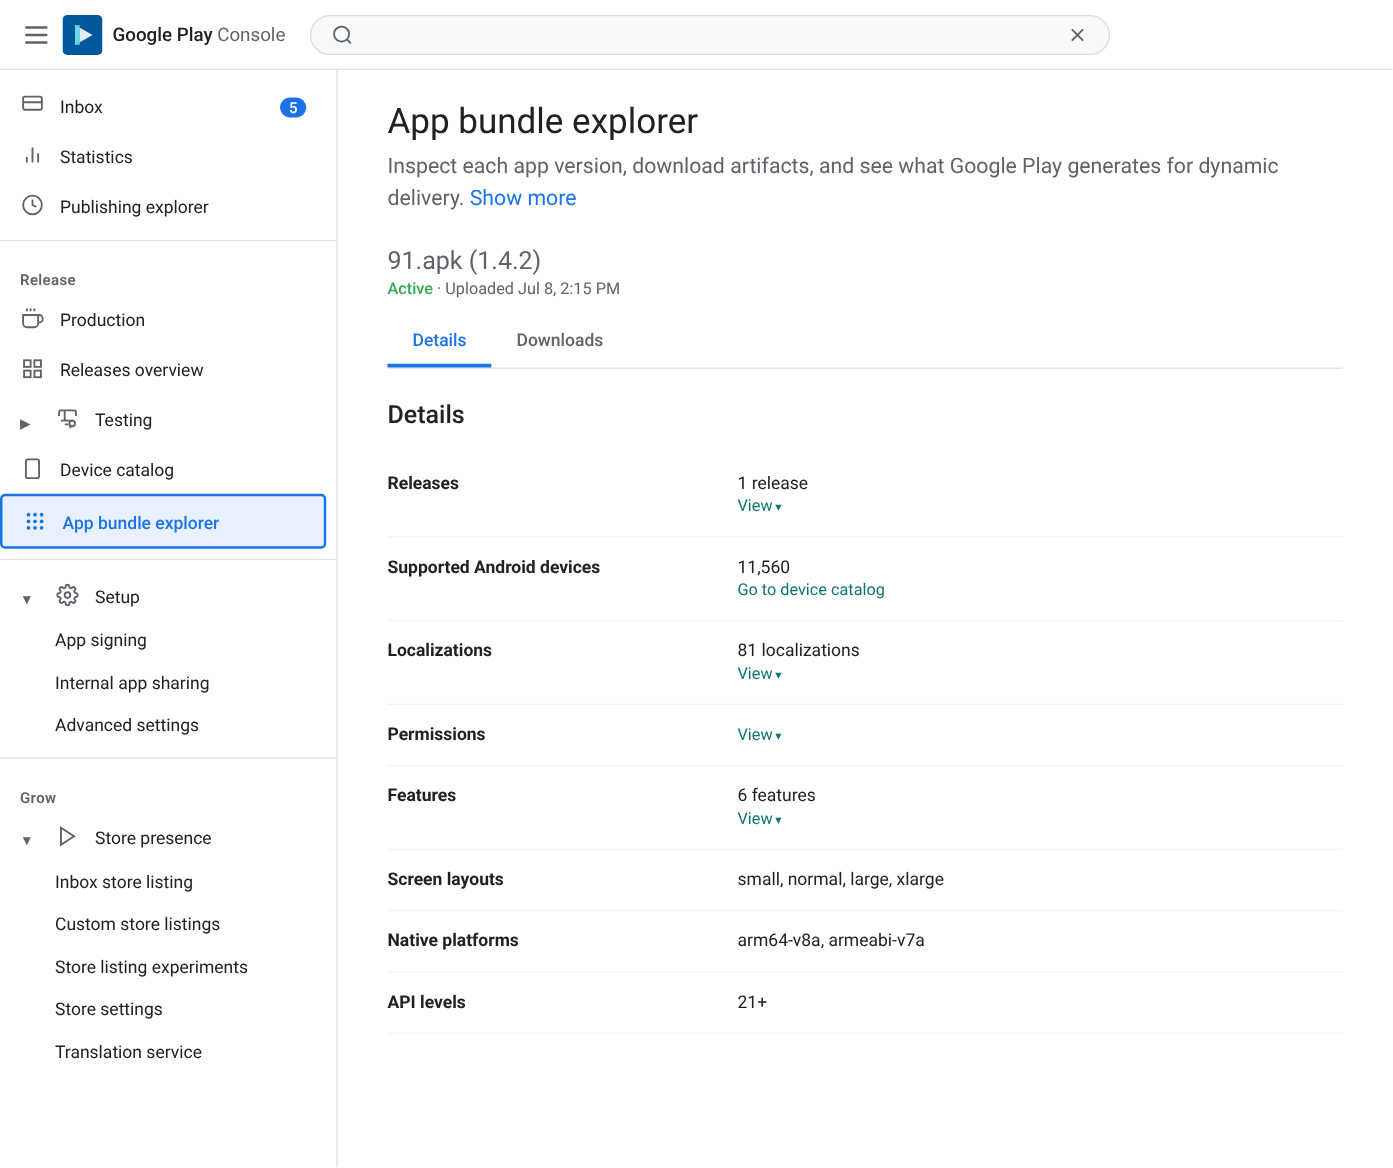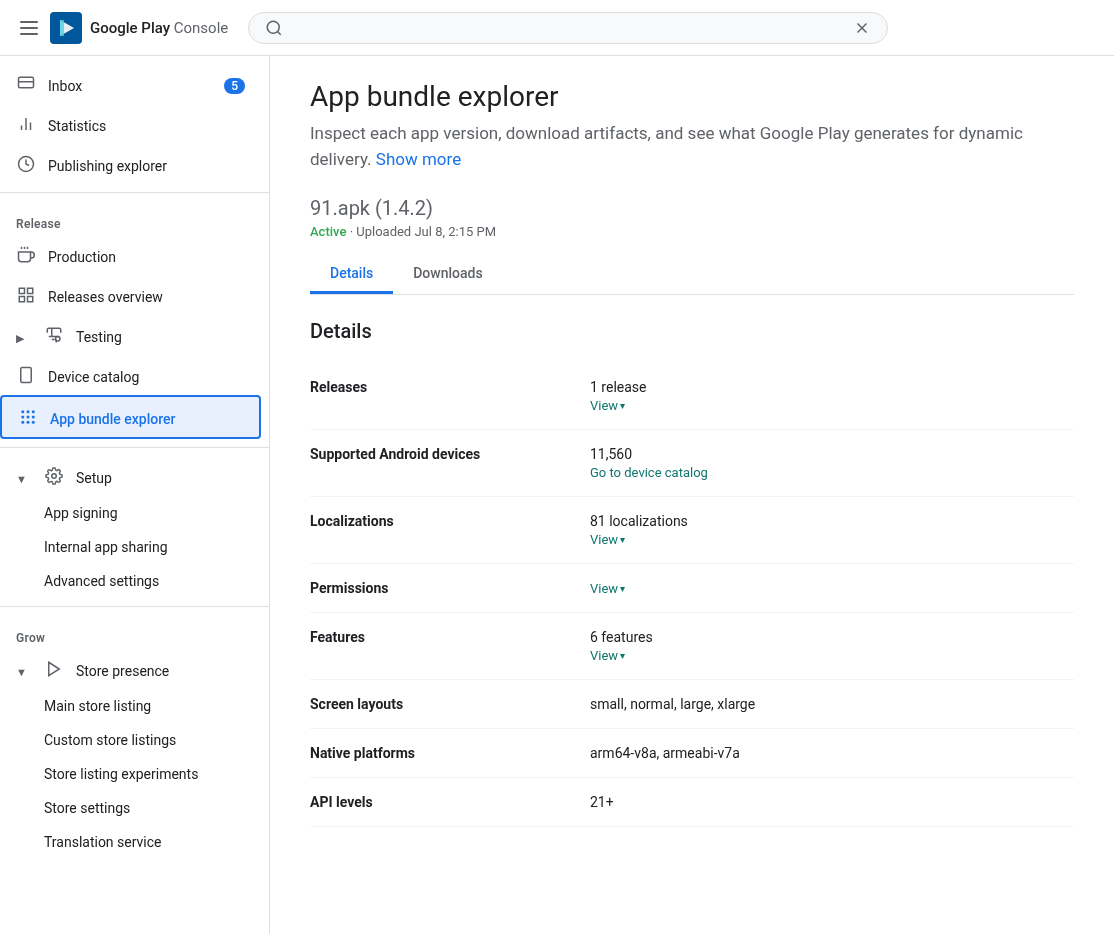--- a/index.html
+++ b/index.html
@@ -424,21 +424,21 @@
     <div class="sidebar-item">
       <span class="expand-icon">▼</span>
       <div class="icon-wrapper">
         <svg width="18" height="18" viewBox="0 0 24 24" fill="none" stroke="currentColor" stroke-width="2">
           <polygon points="5 3 19 12 5 21 5 3"></polygon>
         </svg>
       </div>
       <span>Store presence</span>
     </div>
     <div class="sidebar-sub-item">
-      <span>Main store listing</span>
+      <span>Inbox store listing</span>
     </div>
     <div class="sidebar-sub-item">
       <span>Custom store listings</span>
     </div>
     <div class="sidebar-sub-item">
       <span>Store listing experiments</span>
     </div>
     <div class="sidebar-sub-item">
       <span>Store settings</span>
     </div>

